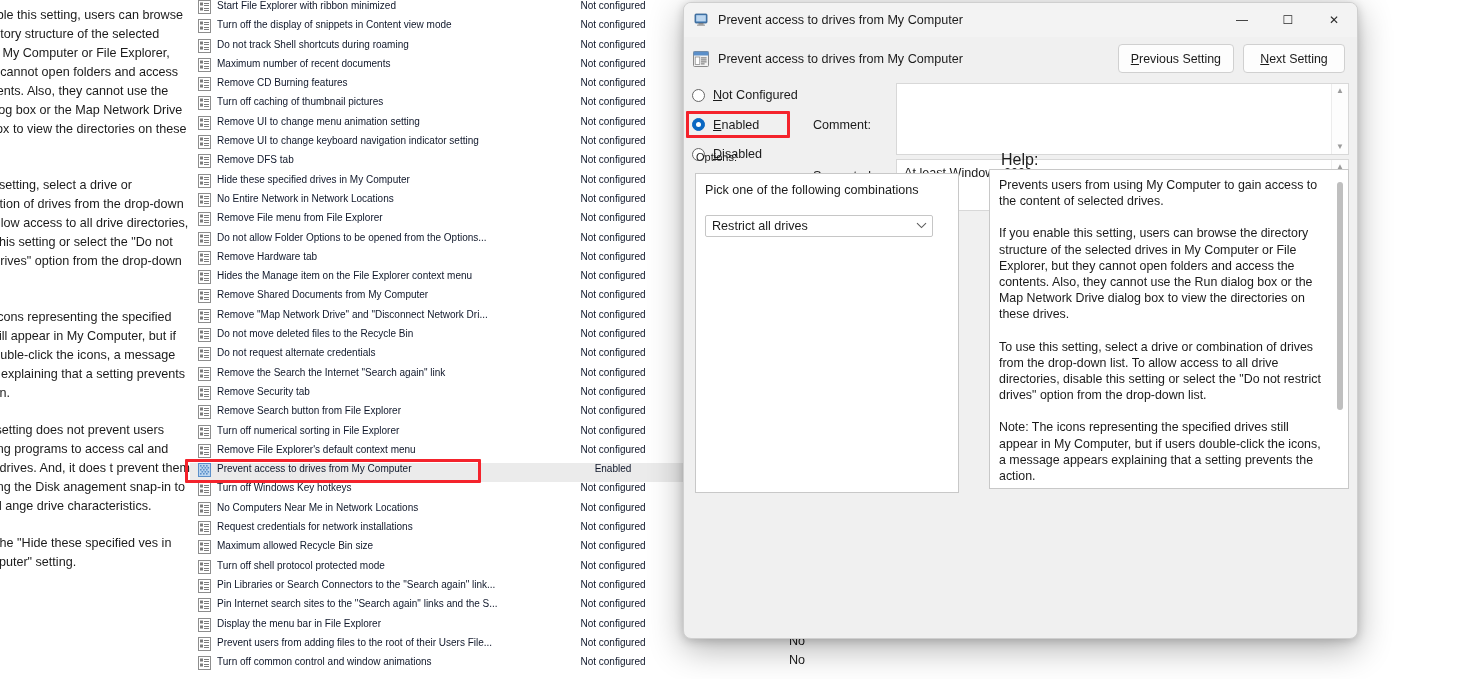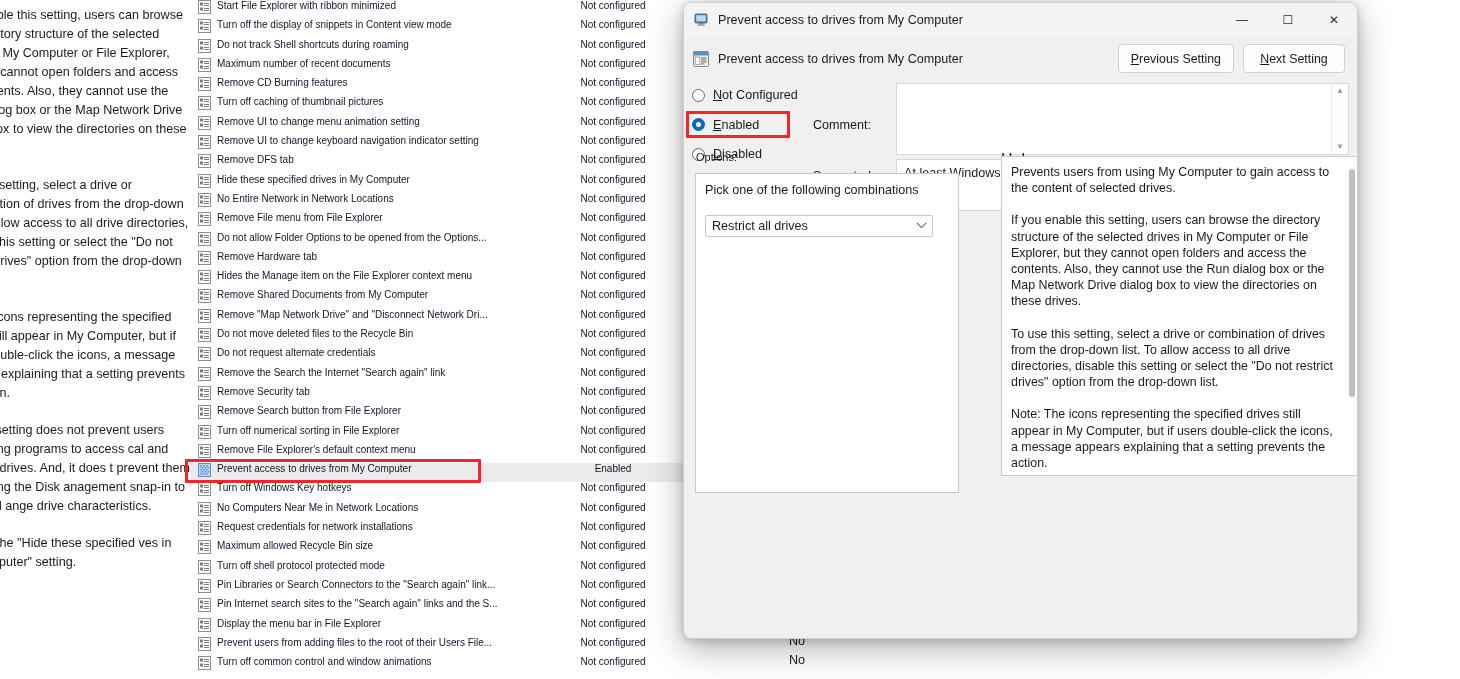--- a/index.html
+++ b/index.html
@@ -147,21 +147,21 @@
 
   
   .lbl-options { position: absolute; left: 12px; top: 148px; font-size: 11px; color: #1b1b1b; }
   .lbl-help { position: absolute; left: 317px; top: 148px; font-size: 16px; color: #1b1b1b; }
 
   .panel {
     position: absolute; background: #ffffff; border: 1px solid #c8c8c8;
     overflow: hidden;
   }
   .panel-options { left: 11px; top: 170px; width: 264px; height: 320px; }
-  .panel-help { left: 305px; top: 153px; width: 360px; height: 320px; margin-left: 12px; }
+  .panel-help { left: 305px; top: 166px; width: 360px; height: 320px; }
 
   .opt-label {
     position: absolute; left: 9px; top: 9px; font-size: 12.6px; color: #1b1b1b;
   }
   .combo {
     position: absolute; left: 9px; top: 33px; width: 228px; height: 22px;
     background: #ffffff; border: 1px solid #c6c6c6; border-radius: 2px;
     display: flex; align-items: center; cursor: default; margin-top: 8px;
   }
   .combo .combo-val { flex: 1 1 auto; padding-left: 6px; font-size: 12.6px; color: #1b1b1b; }

